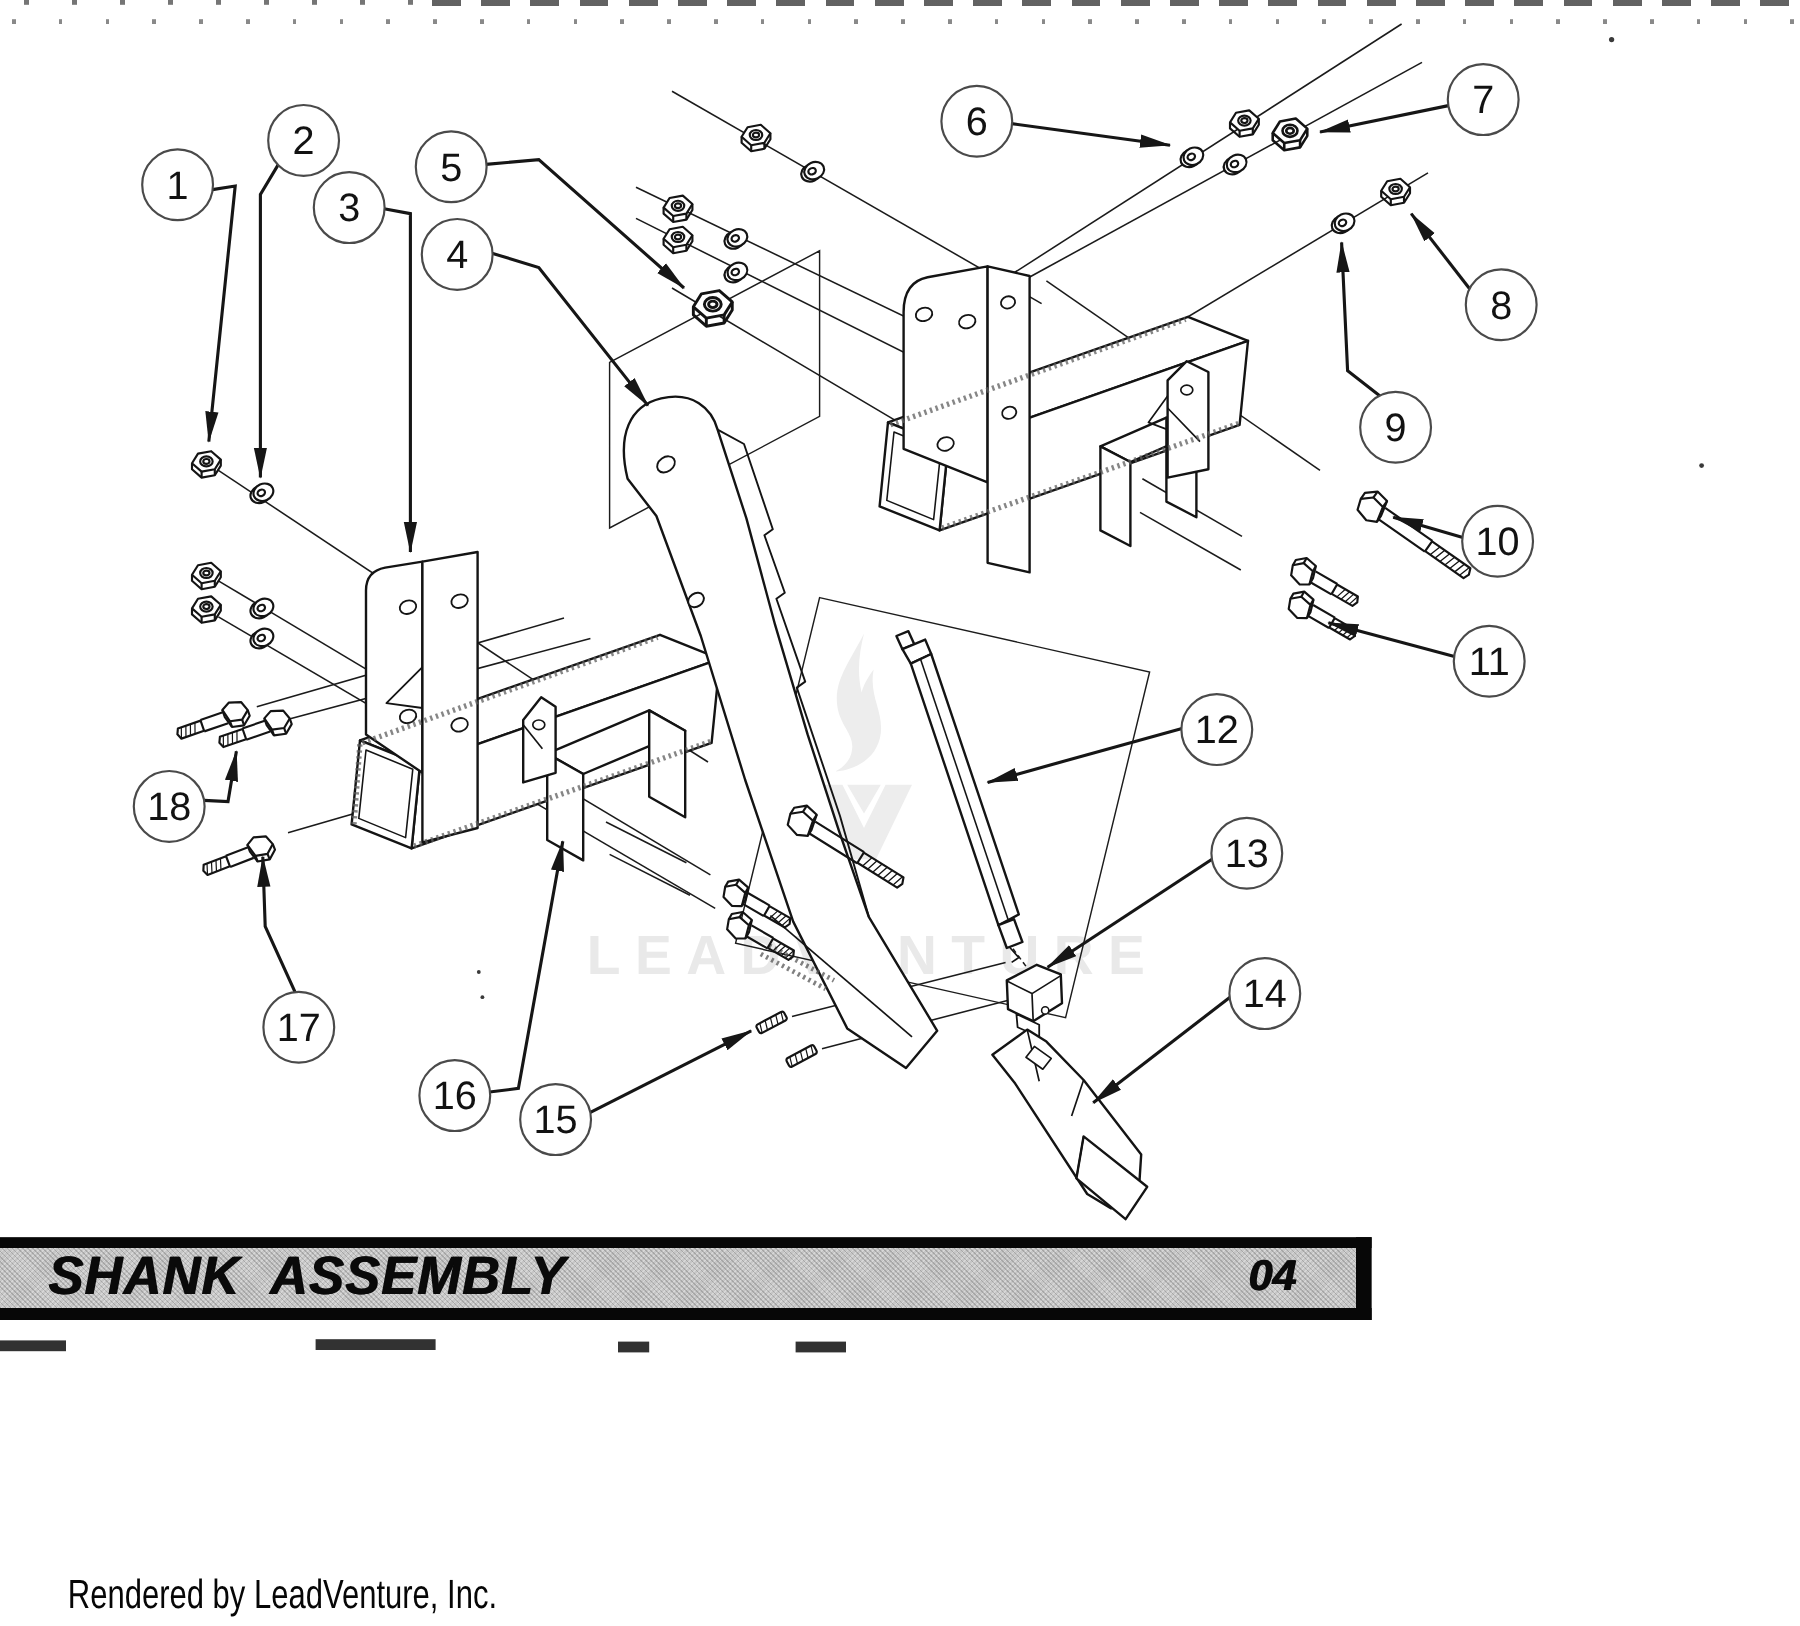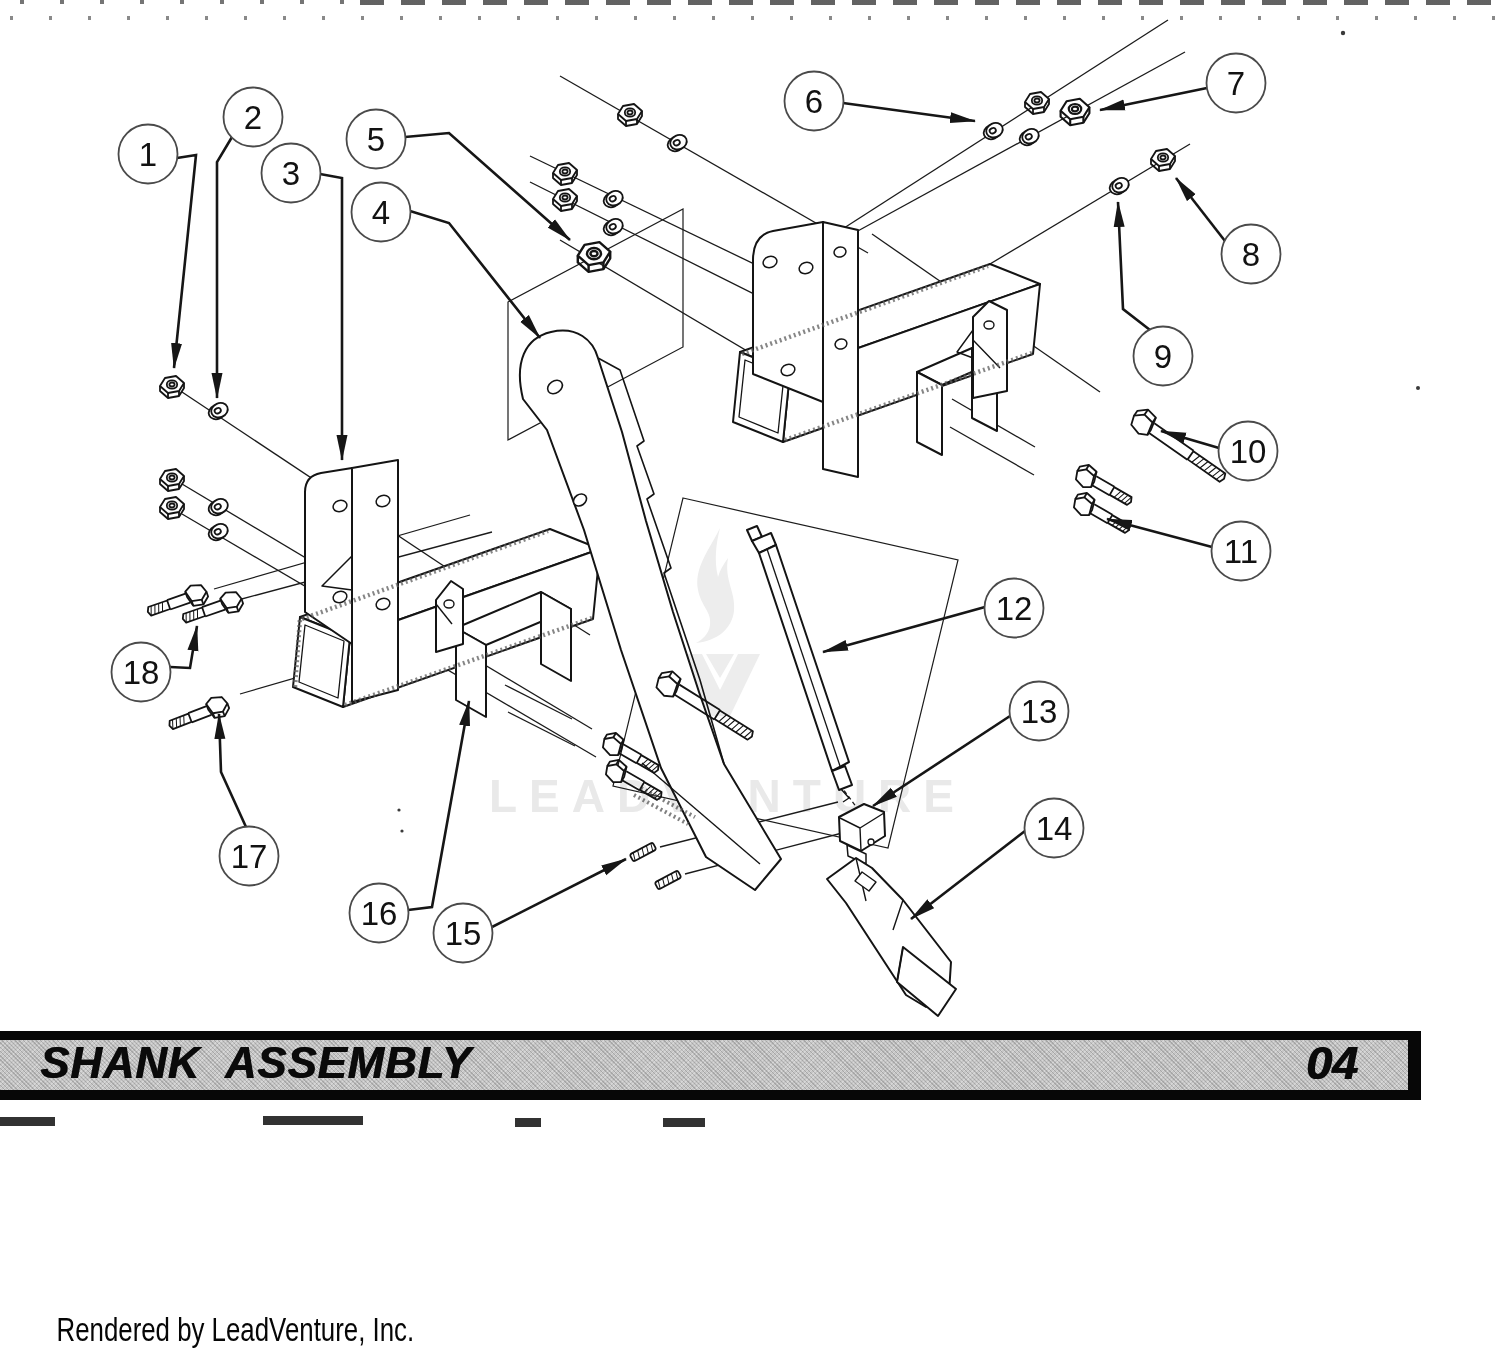--- a/index.html
+++ b/index.html
@@ -9,35 +9,35 @@
   }
   svg{position:absolute;left:0;top:0;}
   .strip{position:absolute;pointer-events:none;}
   #strip-a{left:20px;top:0;width:340px;height:4px;
     background:repeating-linear-gradient(90deg,#3a3a3a 0 4px,transparent 4px 40px);opacity:.7;}
   #strip-b{left:360px;top:0;width:1140px;height:5px;
     background:repeating-linear-gradient(90deg,#2e2e2e 0 24px,transparent 24px 41px);opacity:.75;}
   #strip-c{left:10px;top:16px;width:1490px;height:4px;
     background:repeating-linear-gradient(90deg,#4a4a4a 0 3px,transparent 3px 39px);opacity:.65;}
   #title-bar{
-    position:absolute;left:0;top:1031px;width:1421px;height:69px;box-sizing:border-box;
+    position:absolute;left:0;top:1031px;width:1143px;height:69px;box-sizing:border-box;
     border-top:9px solid #070707;border-bottom:10px solid #070707;border-right:13px solid #070707;
     background-color:#c6c6c6;
     background-image:
       repeating-linear-gradient(45deg,rgba(0,0,0,.16) 0 1px,transparent 1px 3px),
       repeating-linear-gradient(-45deg,rgba(255,255,255,.30) 0 1px,transparent 1px 3px);
   }
   #title-text{
     position:absolute;left:40px;top:50%;transform:translateY(-54%) scaleX(.97);transform-origin:left center;
     font-size:45px;font-weight:bold;font-style:italic;letter-spacing:1px;color:#0a0a0a;
     white-space:pre;text-shadow:1px 0 0 #0a0a0a;
   }
   #page-number{
     position:absolute;right:50px;top:50%;transform:translateY(-54%);
-    font-size:47px;font-weight:bold;font-style:italic;color:#0a0a0a;text-shadow:1px 0 0 #0a0a0a;
+    font-size:36px;font-weight:bold;font-style:italic;color:#0a0a0a;text-shadow:1px 0 0 #0a0a0a;
   }
   .bar-shadow{position:absolute;height:9px;background:#1c1c1c;opacity:.9;}
   #footer{position:absolute;left:0;top:1310px;width:1500px;text-align:left;}
   #footer span{display:inline-block;transform:scaleX(.76);transform-origin:center;
     font-size:34px;color:#060606;letter-spacing:0;}
 </style>
 </head>
 <body>
 
 <div class="strip" id="strip-a"></div>

